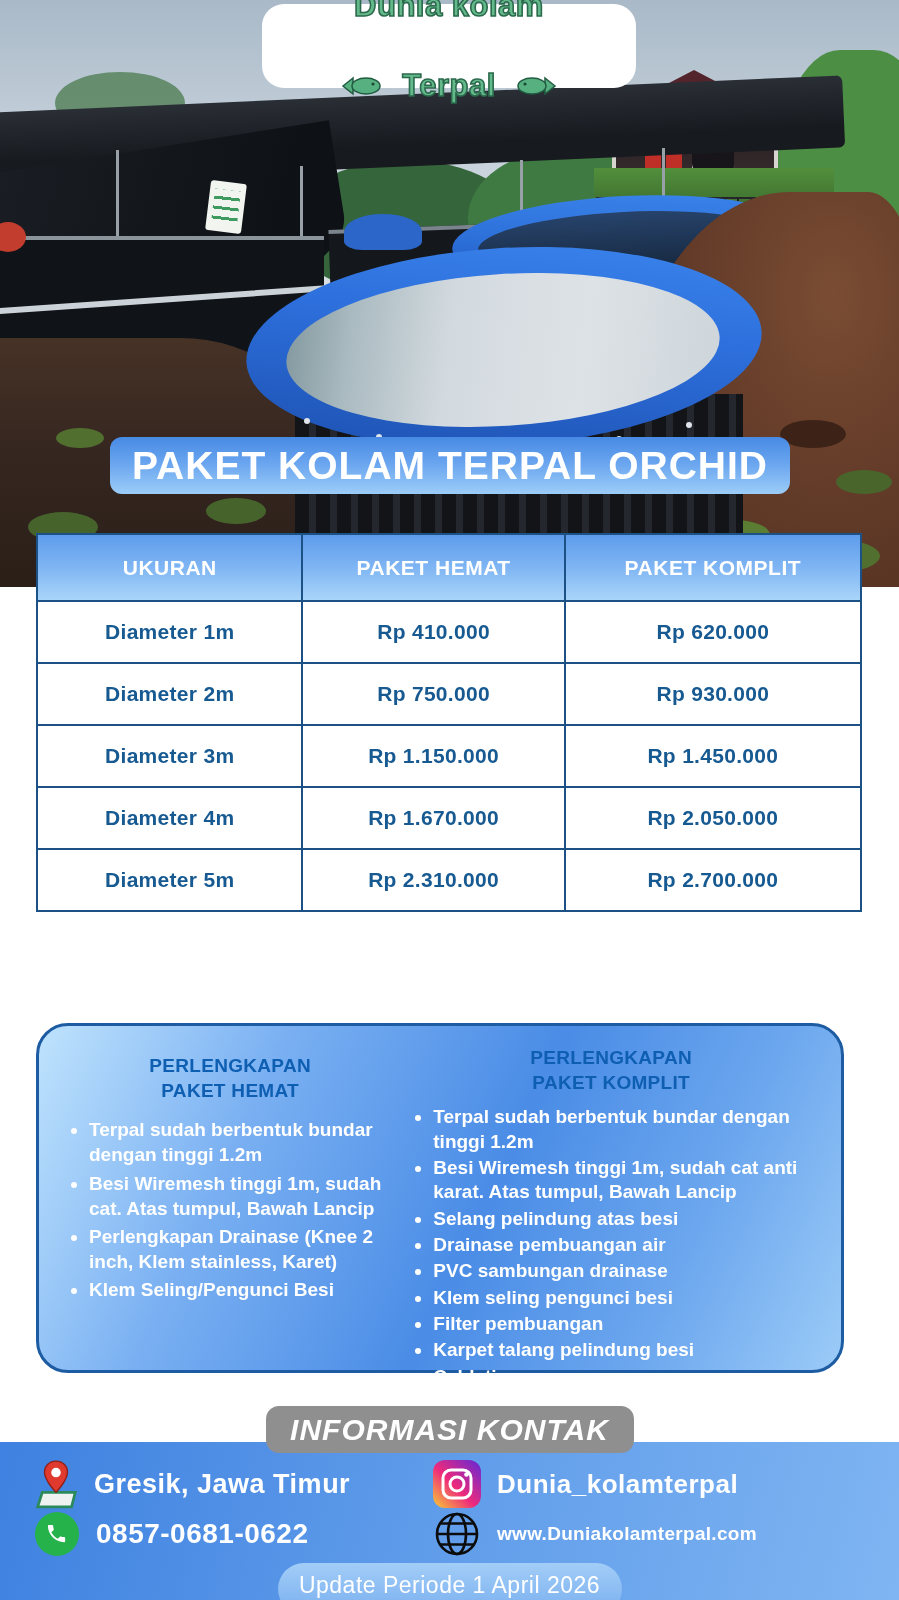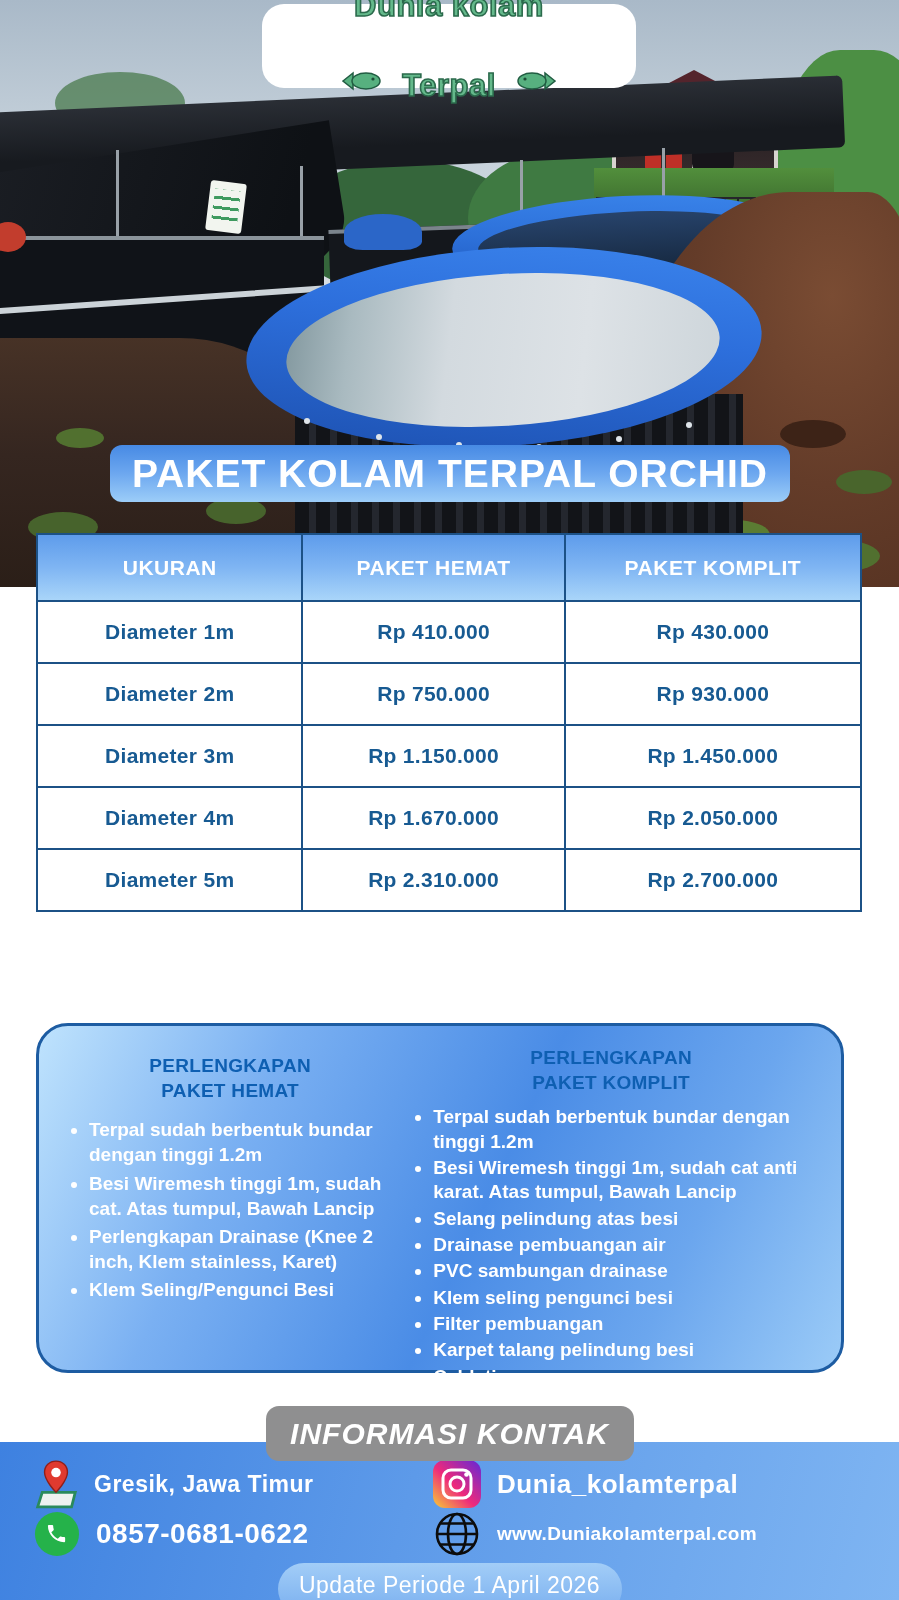--- a/index.html
+++ b/index.html
@@ -84,28 +84,28 @@
   .frontpond-water{left:286px;top:274px;width:434px;height:152px;border-radius:50%;transform:rotate(-3.5deg);
     background:linear-gradient(100deg,#7e949b 0%,#a9bac0 16%,#d3dadf 38%,#dde2e6 68%,#cdd5da 100%);}
   .eyelets{left:304px;top:418px;width:6px;height:6px;border-radius:50%;background:#dfe5ea;
     box-shadow:72px 16px 0 #dfe5ea,152px 24px 0 #dfe5ea,232px 26px 0 #dfe5ea,312px 18px 0 #dfe5ea,382px 4px 0 #dfe5ea;}
 
   
   .logo-card{left:262px;top:4px;width:374px;height:84px;background:#ffffff;border-radius:22px;
     display:flex;flex-direction:column;align-items:center;justify-content:center;z-index:5;}
   .logo-line{font-weight:800;font-size:31px;line-height:1.02;color:#64b98b;
     -webkit-text-stroke:1.6px #2b6a4c;letter-spacing:.5px;}
-  .logo-line2{display:flex;align-items:flex-start;gap:20px;margin-top:48px;}
+  .logo-line2{display:flex;align-items:center;gap:20px;margin-top:48px;}
   .fish{width:40px;height:22px;}
 
   
   .title-banner{left:110px;top:437px;width:680px;height:57px;border-radius:12px;z-index:4;
     background:linear-gradient(180deg,#478ae4 0%,#6ba6ef 48%,#9ccdf8 100%);
     display:flex;align-items:center;justify-content:center;
-    color:#ffffff;font-weight:800;font-size:39px;letter-spacing:1px;margin-top:8px;}
+    color:#ffffff;font-weight:800;font-size:39px;letter-spacing:1px;}
 
   
   .price-table{position:absolute;left:36px;top:533px;width:826px;border-collapse:collapse;z-index:4;
     background:#ffffff;table-layout:fixed;}
   .price-table th,.price-table td{border:2px solid #1c5186;text-align:center;}
   .price-table th{height:63px;color:#ffffff;font-weight:800;font-size:21px;letter-spacing:.5px;
     background:linear-gradient(180deg,#5e9ceb 0%,#7fb5f3 50%,#a9d5f9 100%);}
   .price-table td{height:58px;color:#175a92;font-weight:800;font-size:21px;letter-spacing:.3px;}
   .col-ukuran{width:32.2%;margin-left:8px;} .col-hemat{width:31.8%;} .col-komplit{width:36%;}
 
@@ -118,29 +118,29 @@
   .pkg-col-komplit{width:55%;}
   .pkg-heading{text-align:center;font-weight:800;font-size:19px;line-height:1.3;color:#0e5fb2;
     letter-spacing:.3px;}
   .pkg-col-hemat .pkg-heading{margin-top:8px;}
   .pkg-list{margin:14px 0 0 0;padding-left:24px;color:#ffffff;font-weight:700;font-size:19px;}
   .pkg-list li{line-height:1.32;margin-bottom:3px;}
   .pkg-col-komplit .pkg-list{margin-top:10px;}
   .pkg-col-komplit .pkg-list li{line-height:1.28;margin-bottom:2px;}
 
   
-  .contact-heading{left:50%;transform:translateX(-50%);top:1406px;width:368px;height:55px;
+  .contact-heading{left:50%;transform:translateX(-50%);top:1406px;width:368px;height:47px;
     background:#8f8f90;border-radius:13px;z-index:6;display:flex;align-items:center;justify-content:center;
     color:#ffffff;font-style:italic;font-weight:800;font-size:30px;letter-spacing:1px;}
   .contact-section{left:0;top:1442px;width:899px;height:158px;box-sizing:border-box;z-index:5;
     background:linear-gradient(105deg,#3e81e0 0%,#5d9ae9 45%,#7fb5f2 100%);
     display:grid;grid-template-columns:47% 53%;grid-template-rows:1fr 1fr;
     align-items:center;padding:16px 16px 42px 34px;}
   .contact-item{display:flex;align-items:center;gap:16px;color:#ffffff;font-weight:700;}
-  .contact-text-loc{font-size:23px;letter-spacing:.5px;}
+  .contact-text-loc{font-size:27px;letter-spacing:.5px;}
   .contact-text-phone{font-size:28px;letter-spacing:.5px;}
   .contact-text-ig{font-size:26px;letter-spacing:.5px;}
   .contact-text-web{font-size:19px;letter-spacing:.3px;}
   .ci{flex:0 0 auto;}
 
   
   .update-pill{left:50%;transform:translateX(-50%);top:1563px;width:344px;height:52px;border-radius:26px;
     z-index:7;display:flex;align-items:flex-start;justify-content:center;padding-top:9px;box-sizing:border-box;
     background:linear-gradient(180deg,#a2cdf7 0%,#78aeef 100%);
     color:#ffffff;font-size:23px;font-weight:400;letter-spacing:.5px;}
@@ -232,21 +232,21 @@
       <tr>
         <th class="col-ukuran">UKURAN</th>
         <th class="col-hemat">PAKET HEMAT</th>
         <th class="col-komplit">PAKET KOMPLIT</th>
       </tr>
     </thead>
     <tbody>
       <tr>
         <td>Diameter 1m</td>
         <td>Rp 410.000</td>
-        <td>Rp 430.000</td>
+        <td>Rp 620.000</td>
       </tr>
       <tr>
         <td>Diameter 2m</td>
         <td>Rp 750.000</td>
         <td>Rp 930.000</td>
       </tr>
       <tr>
         <td>Diameter 3m</td>
         <td>Rp 1.150.000</td>
         <td>Rp 1.450.000</td>

